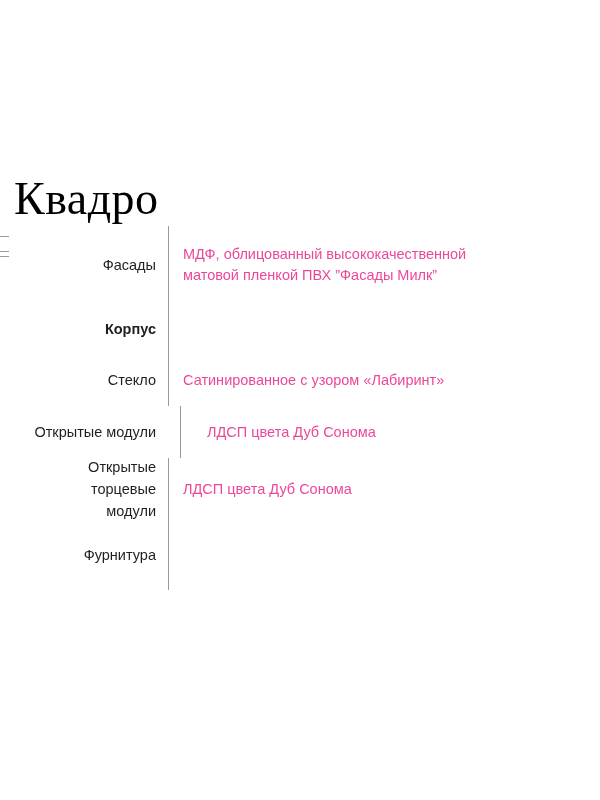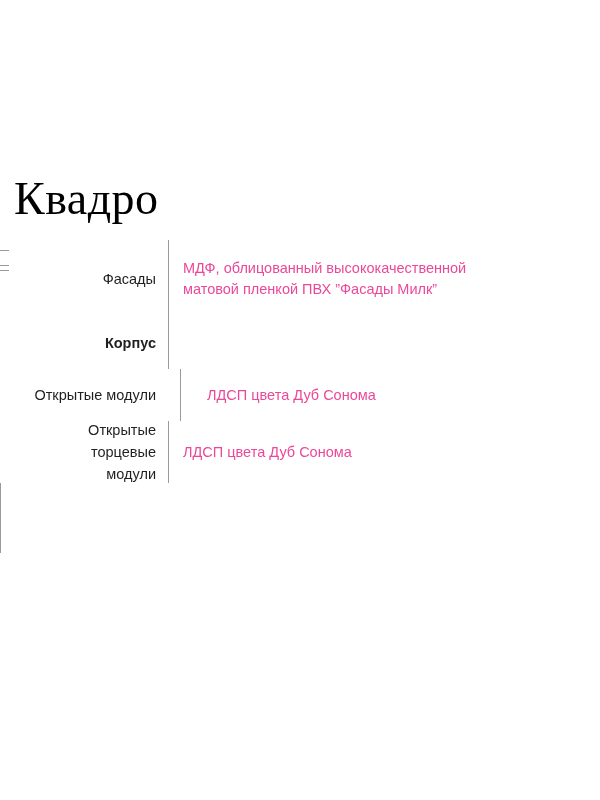--- a/index.html
+++ b/index.html
@@ -32,21 +32,21 @@
     line-height: 54px;
     font-weight: 400;
     color: #000000;
     letter-spacing: 0.5px;
     margin-top: 20px;
   }
 
   .spec-table {
     position: absolute;
     left: 0;
-    top: 240px;
+    top: 226px;
     width: 532px;
   }
 
   .spec-row {
     display: flex;
     align-items: stretch;
     width: 100%;
   }
 
   .spec-label {
@@ -132,20 +132,28 @@
         <div class="line">МДФ, облицованный высококачественной</div>
         <div class="line">матовой пленкой ПВХ ”Фасады Милк”</div>
       </div>
     </div>
 
     <div class="spec-row row-korpus">
       <div class="spec-label">Корпус</div>
       <div class="spec-rule"></div>
     </div>
 
+    <div class="spec-row row-steklo">
+      <div class="spec-label">Стекло</div>
+      <div class="spec-rule"></div>
+      <div class="spec-value">
+        <span class="dash" style="top:25px;"></span>
+        <div class="line">Сатинированное с узором «Лабиринт»</div>
+      </div>
+    </div>
 
     <div class="spec-row row-open">
       <div class="spec-label">Открытые модули</div>
       <div class="spec-rule"></div>
       <div class="spec-value">
         <span class="dash" style="top:25px;"></span>
         <div class="line">ЛДСП цвета Дуб Сонома</div>
       </div>
     </div>
 
@@ -155,17 +163,18 @@
         <div>торцевые модули</div>
       </div>
       <div class="spec-rule"></div>
       <div class="spec-value">
         <span class="dash" style="top:30px;"></span>
         <div class="line">ЛДСП цвета Дуб Сонома</div>
       </div>
     </div>
 
     <div class="spec-row row-furn">
+      <div class="spec-label">Фурнитура</div>
       <div class="spec-rule"></div>
     </div>
 
   </div>
 </div>
 
 </body></html>

